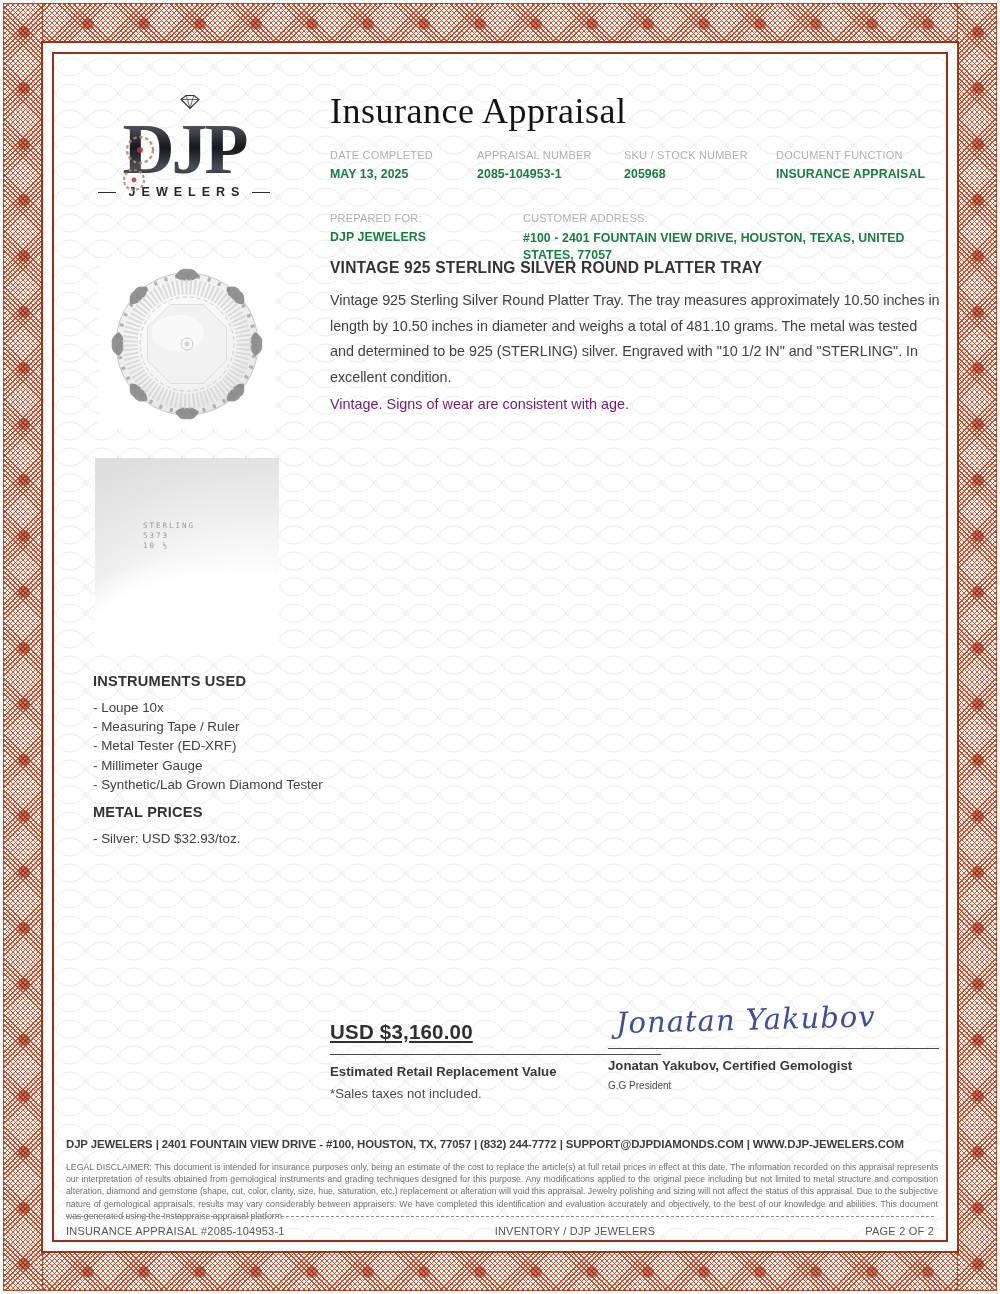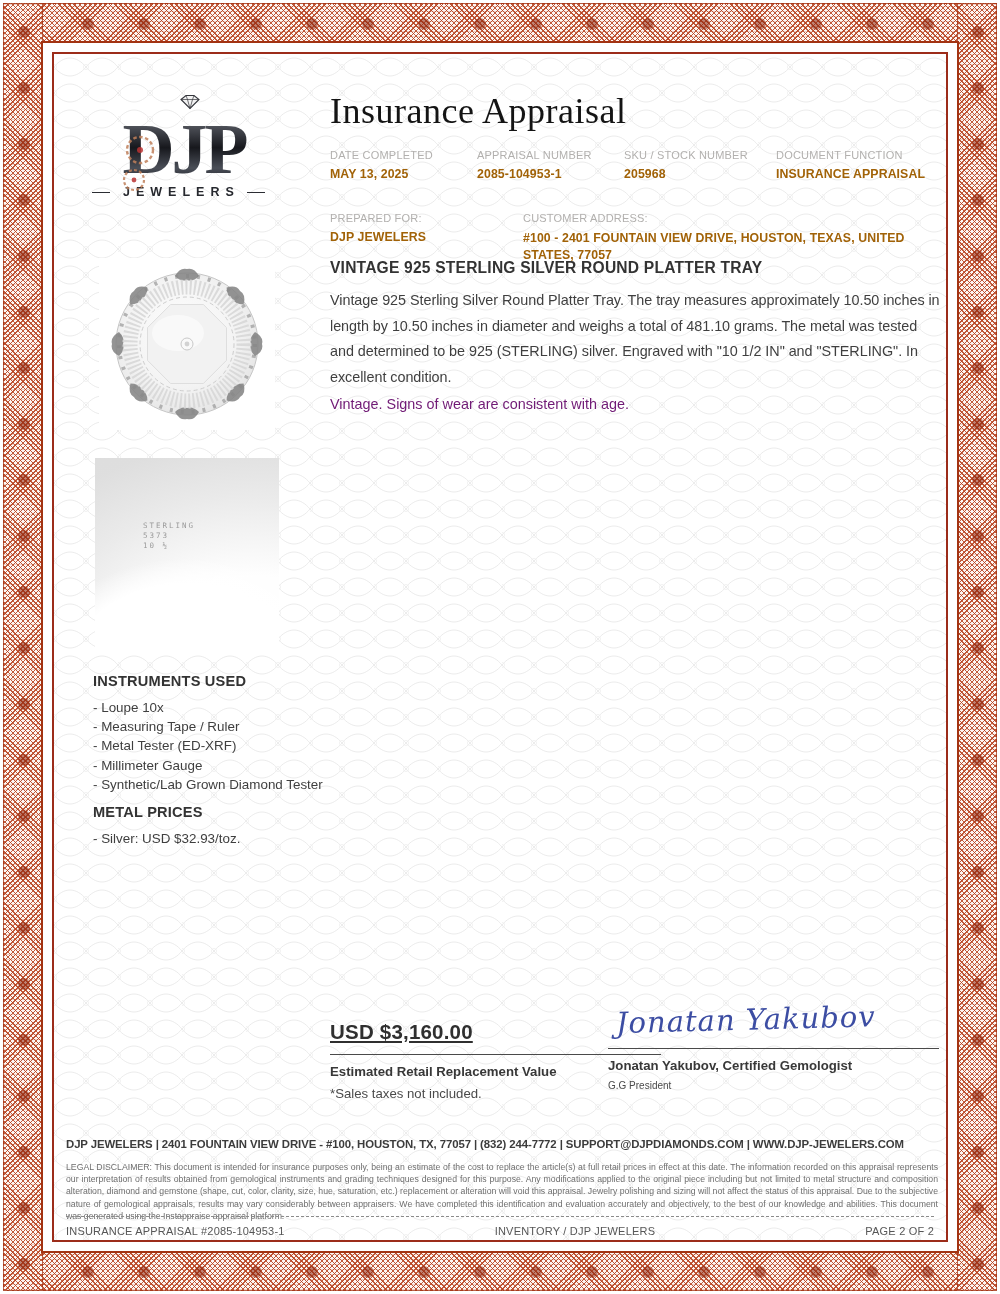--- a/index.html
+++ b/index.html
@@ -39,37 +39,37 @@
   
   .logo{position:absolute;left:38px;top:40px;width:184px;text-align:center;}
   .logo .dj-text{
     font-family:"Liberation Serif",serif;font-weight:bold;font-size:72px;line-height:.95;
     letter-spacing:-3px;color:#23252b;
     background:linear-gradient(180deg,#6a6e77 0%,#17181d 48%,#4a4e57 78%,#202229 100%);
     -webkit-background-clip:text;background-clip:text;-webkit-text-fill-color:transparent;
     position:relative;
   }
   .logo .gears{position:absolute;left:18px;top:36px;width:60px;height:70px;opacity:.85;}
-  .logo .jewelers-row{display:flex;align-items:center;gap:7px;margin-top:2px;}
+  .logo .jewelers-row{display:flex;align-items:center;justify-content:center;gap:7px;margin-top:2px;}
   .logo .jewelers-row .dash{height:0;border-top:1.6px solid #2b2d33;flex:0 0 18px;}
   .logo .jewelers{font-size:12.5px;letter-spacing:6px;color:#26282e;font-weight:bold;text-indent:6px;}
   .logo .diamond{height:16px;margin-bottom:1px;margin-left:12px;}
 
   
   .doc-title{
     position:absolute;left:276px;top:36px;
     font-family:"Liberation Serif",serif;font-size:36px;color:#141414;font-weight:500;
     letter-spacing:.5px;
   }
   .meta-row{position:absolute;left:276px;top:95px;width:640px;display:flex;}
   .meta-col{flex:0 0 147px;}
   .meta-col:nth-child(3){flex:0 0 152px;}
   .meta-col:nth-child(4){flex:1 1 auto;}
   .meta-label{font-size:11px;color:#b2b0ae;letter-spacing:.2px;margin-bottom:6px;white-space:nowrap;}
-  .meta-value{font-size:12.3px;font-weight:bold;color:#a16207;letter-spacing:.1px;white-space:nowrap;}
+  .meta-value{font-size:12.3px;font-weight:bold;color:#15803d;letter-spacing:.1px;white-space:nowrap;}
   .prep-row{position:absolute;left:276px;top:158px;width:640px;display:flex;}
   .prep-col1{flex:0 0 193px;}
   .prep-col2{flex:1 1 auto;max-width:424px;}
 
   
   .item-title{
     position:absolute;left:276px;top:205px;width:616px;
     font-size:15.6px;font-weight:bold;color:#333;letter-spacing:.2px;
   }
   .item-desc{

